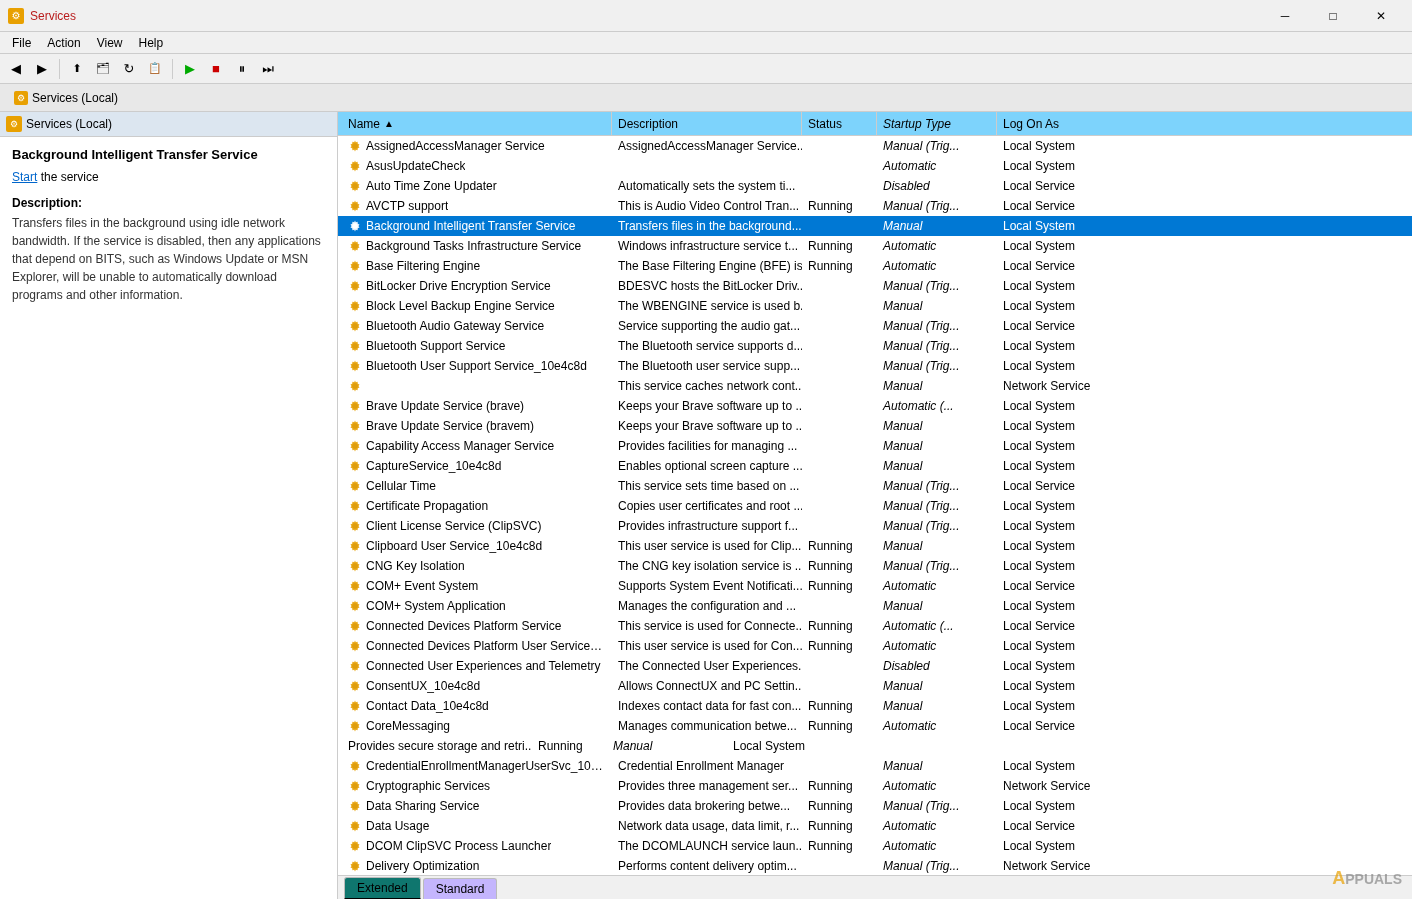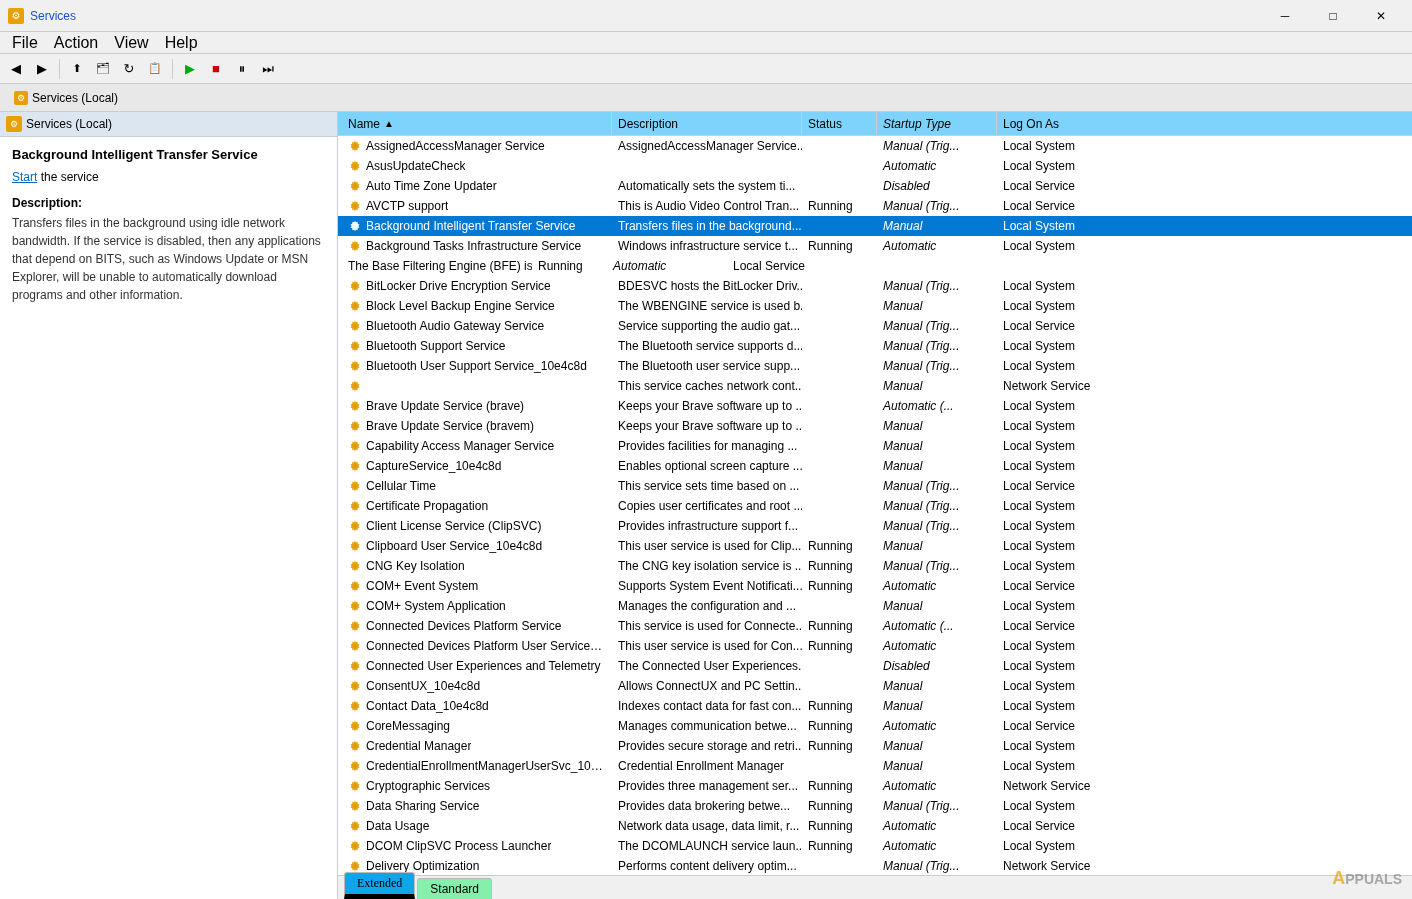--- a/index.html
+++ b/index.html
@@ -22,21 +22,21 @@
     }
     .title-bar-icon {
       width: 16px; height: 16px;
       background: #e8a000;
       border-radius: 2px;
       display: inline-flex; align-items: center; justify-content: center;
       font-size: 10px; color: white;
     }
     .title-text {
       font-size: 12px;
-      color: #1d4ed8;
+      color: #b91c1c;
     }
     .title-bar-controls {
       display: flex;
       gap: 2px;
     }
     .title-btn {
       width: 46px; height: 30px;
       background: transparent;
       border: none;
       cursor: pointer;
@@ -49,21 +49,21 @@
       background: #f0f0f0;
       height: 22px;
       display: flex;
       align-items: center;
       padding: 0 4px;
       border-bottom: 1px solid #ccc;
     }
     .menu-item {
       padding: 2px 8px;
       cursor: pointer;
-      font-size: 16px;
+      font-size: 12px;
     }
 
     
     .toolbar {
       background: #f0f0f0;
       height: 30px;
       display: flex;
       align-items: center;
       padding: 0 4px;
       border-bottom: 1px solid #ccc;
@@ -244,33 +244,32 @@
     .bottom-tabs {
       height: 24px;
       background: #f0f0f0;
       display: flex;
       align-items: flex-end;
       border-top: 1px solid #ccc;
       padding: 0 6px;
     }
     .tab {
       padding: 3px 12px;
-      background: #86efac;
+      background: #c4b5fd;
       border: 1px solid #bbb;
       border-bottom: none;
       cursor: pointer;
       font-size: 12px;
       margin-right: 2px;
       border-radius: 3px 3px 0 0;
     }
     .tab.active {
-      background: #0ea5e9;
-      border-bottom: 5px solid #000000;
+      background: #0f766e;
+      border-bottom: 1px solid #000000;
       z-index: 1;
-      font-family: Liberation Serif, serif;
     }
 
     
     .watermark {
       position: fixed;
       bottom: 10px;
       right: 10px;
       opacity: 0.7;
       font-size: 18px;
       font-weight: bold;
@@ -448,20 +447,29 @@
   </svg>
               </div>
               <span style="overflow: hidden; text-overflow: ellipsis; white-space: nowrap;">Background Tasks Infrastructure Service</span>
             </div>
             <div class="table-cell col-desc">Windows infrastructure service t...</div>
             <div class="table-cell col-status">Running</div>
             <div class="table-cell col-startup">Automatic</div>
             <div class="table-cell col-logon">Local System</div>
           </div>
           <div class="table-row">
+            <div class="table-cell col-name">
+              <div class="service-icon">
+                <svg viewBox="0 0 14 14" fill="none" xmlns="http://www.w3.org/2000/svg">
+    <circle cx="7" cy="7" r="2.5" fill="#888" stroke="#666" stroke-width="0.5"></circle>
+    <path d="M7 1.5 L7.8 3.2 L9.6 2.8 L9.8 4.7 L11.5 5.5 L10.5 7 L11.5 8.5 L9.8 9.3 L9.6 11.2 L7.8 10.8 L7 12.5 L6.2 10.8 L4.4 11.2 L4.2 9.3 L2.5 8.5 L3.5 7 L2.5 5.5 L4.2 4.7 L4.4 2.8 L6.2 3.2 Z" fill="#e8a000" opacity="0.9"></path>
+  </svg>
+              </div>
+              <span style="overflow: hidden; text-overflow: ellipsis; white-space: nowrap;">Base Filtering Engine</span>
+            </div>
             <div class="table-cell col-desc">The Base Filtering Engine (BFE) is...</div>
             <div class="table-cell col-status">Running</div>
             <div class="table-cell col-startup">Automatic</div>
             <div class="table-cell col-logon">Local Service</div>
           </div>
           <div class="table-row">
             <div class="table-cell col-name">
               <div class="service-icon">
                 <svg viewBox="0 0 14 14" fill="none" xmlns="http://www.w3.org/2000/svg">
     <circle cx="7" cy="7" r="2.5" fill="#888" stroke="#666" stroke-width="0.5"></circle>
@@ -799,29 +807,20 @@
   </svg>
               </div>
               <span style="overflow: hidden; text-overflow: ellipsis; white-space: nowrap;">CoreMessaging</span>
             </div>
             <div class="table-cell col-desc">Manages communication betwe...</div>
             <div class="table-cell col-status">Running</div>
             <div class="table-cell col-startup">Automatic</div>
             <div class="table-cell col-logon">Local Service</div>
           </div>
           <div class="table-row">
-            <div class="table-cell col-name">
-              <div class="service-icon">
-                <svg viewBox="0 0 14 14" fill="none" xmlns="http://www.w3.org/2000/svg">
-    <circle cx="7" cy="7" r="2.5" fill="#888" stroke="#666" stroke-width="0.5"></circle>
-    <path d="M7 1.5 L7.8 3.2 L9.6 2.8 L9.8 4.7 L11.5 5.5 L10.5 7 L11.5 8.5 L9.8 9.3 L9.6 11.2 L7.8 10.8 L7 12.5 L6.2 10.8 L4.4 11.2 L4.2 9.3 L2.5 8.5 L3.5 7 L2.5 5.5 L4.2 4.7 L4.4 2.8 L6.2 3.2 Z" fill="#e8a000" opacity="0.9"></path>
-  </svg>
-              </div>
-              <span style="overflow: hidden; text-overflow: ellipsis; white-space: nowrap;">Credential Manager</span>
-            </div>
             <div class="table-cell col-desc">Provides secure storage and retri...</div>
             <div class="table-cell col-status">Running</div>
             <div class="table-cell col-startup">Manual</div>
             <div class="table-cell col-logon">Local System</div>
           </div>
           <div class="table-row">
             <div class="table-cell col-name">
               <div class="service-icon">
                 <svg viewBox="0 0 14 14" fill="none" xmlns="http://www.w3.org/2000/svg">
     <circle cx="7" cy="7" r="2.5" fill="#888" stroke="#666" stroke-width="0.5"></circle>

